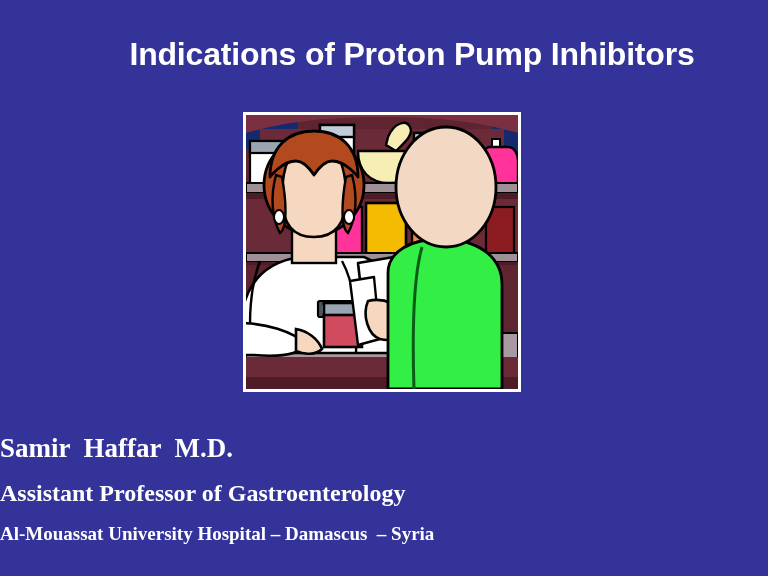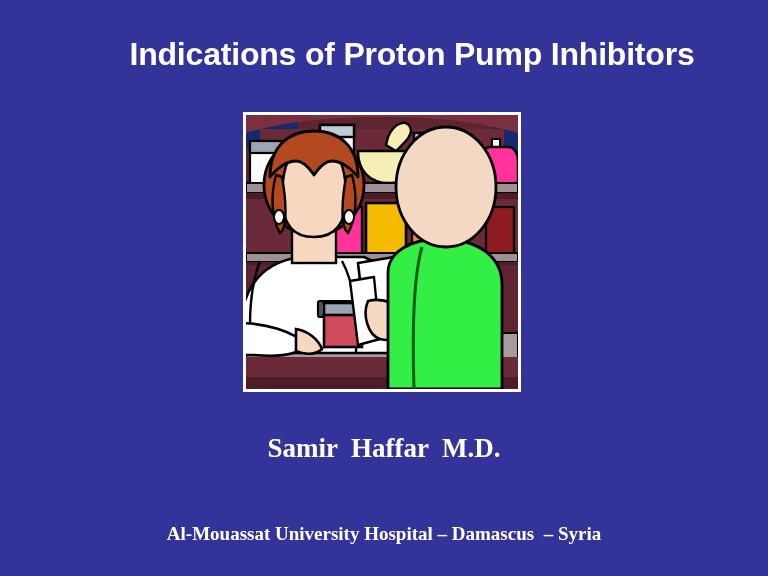--- a/index.html
+++ b/index.html
@@ -57,21 +57,21 @@
     overflow: hidden;
     background: #5a2333;
   }
   #clipart svg { display: block; width: 100%; height: 100%; }
 
   
   .byline {
     position: absolute;
     left: 0;
     width: 768px;
-    text-align: center;
+    text-align: left;
     color: #ffffff;
     font-family: "Liberation Serif", serif;
     font-weight: bold;
     white-space: pre;
   }
   #byline-name {
     top: 432px;
     font-size: 27px;
     line-height: 32px;
   }
@@ -229,16 +229,17 @@
 
           <ellipse cx="200" cy="72" rx="50" ry="60" fill="#f3d9c4" stroke="#000" stroke-width="2.8"></ellipse>
         </g>
 
       </svg>
     </div>
   </div>
 
   <div class="byline" id="byline-name">Samir  Haffar  M.D.</div>
 
+  <div class="byline" id="byline-role">Assistant Professor of Gastroenterology</div>
 
   <div class="byline" id="byline-affiliation">Al-Mouassat University Hospital – Damascus  – Syria</div>
 
 </div>
 
 </body></html>

